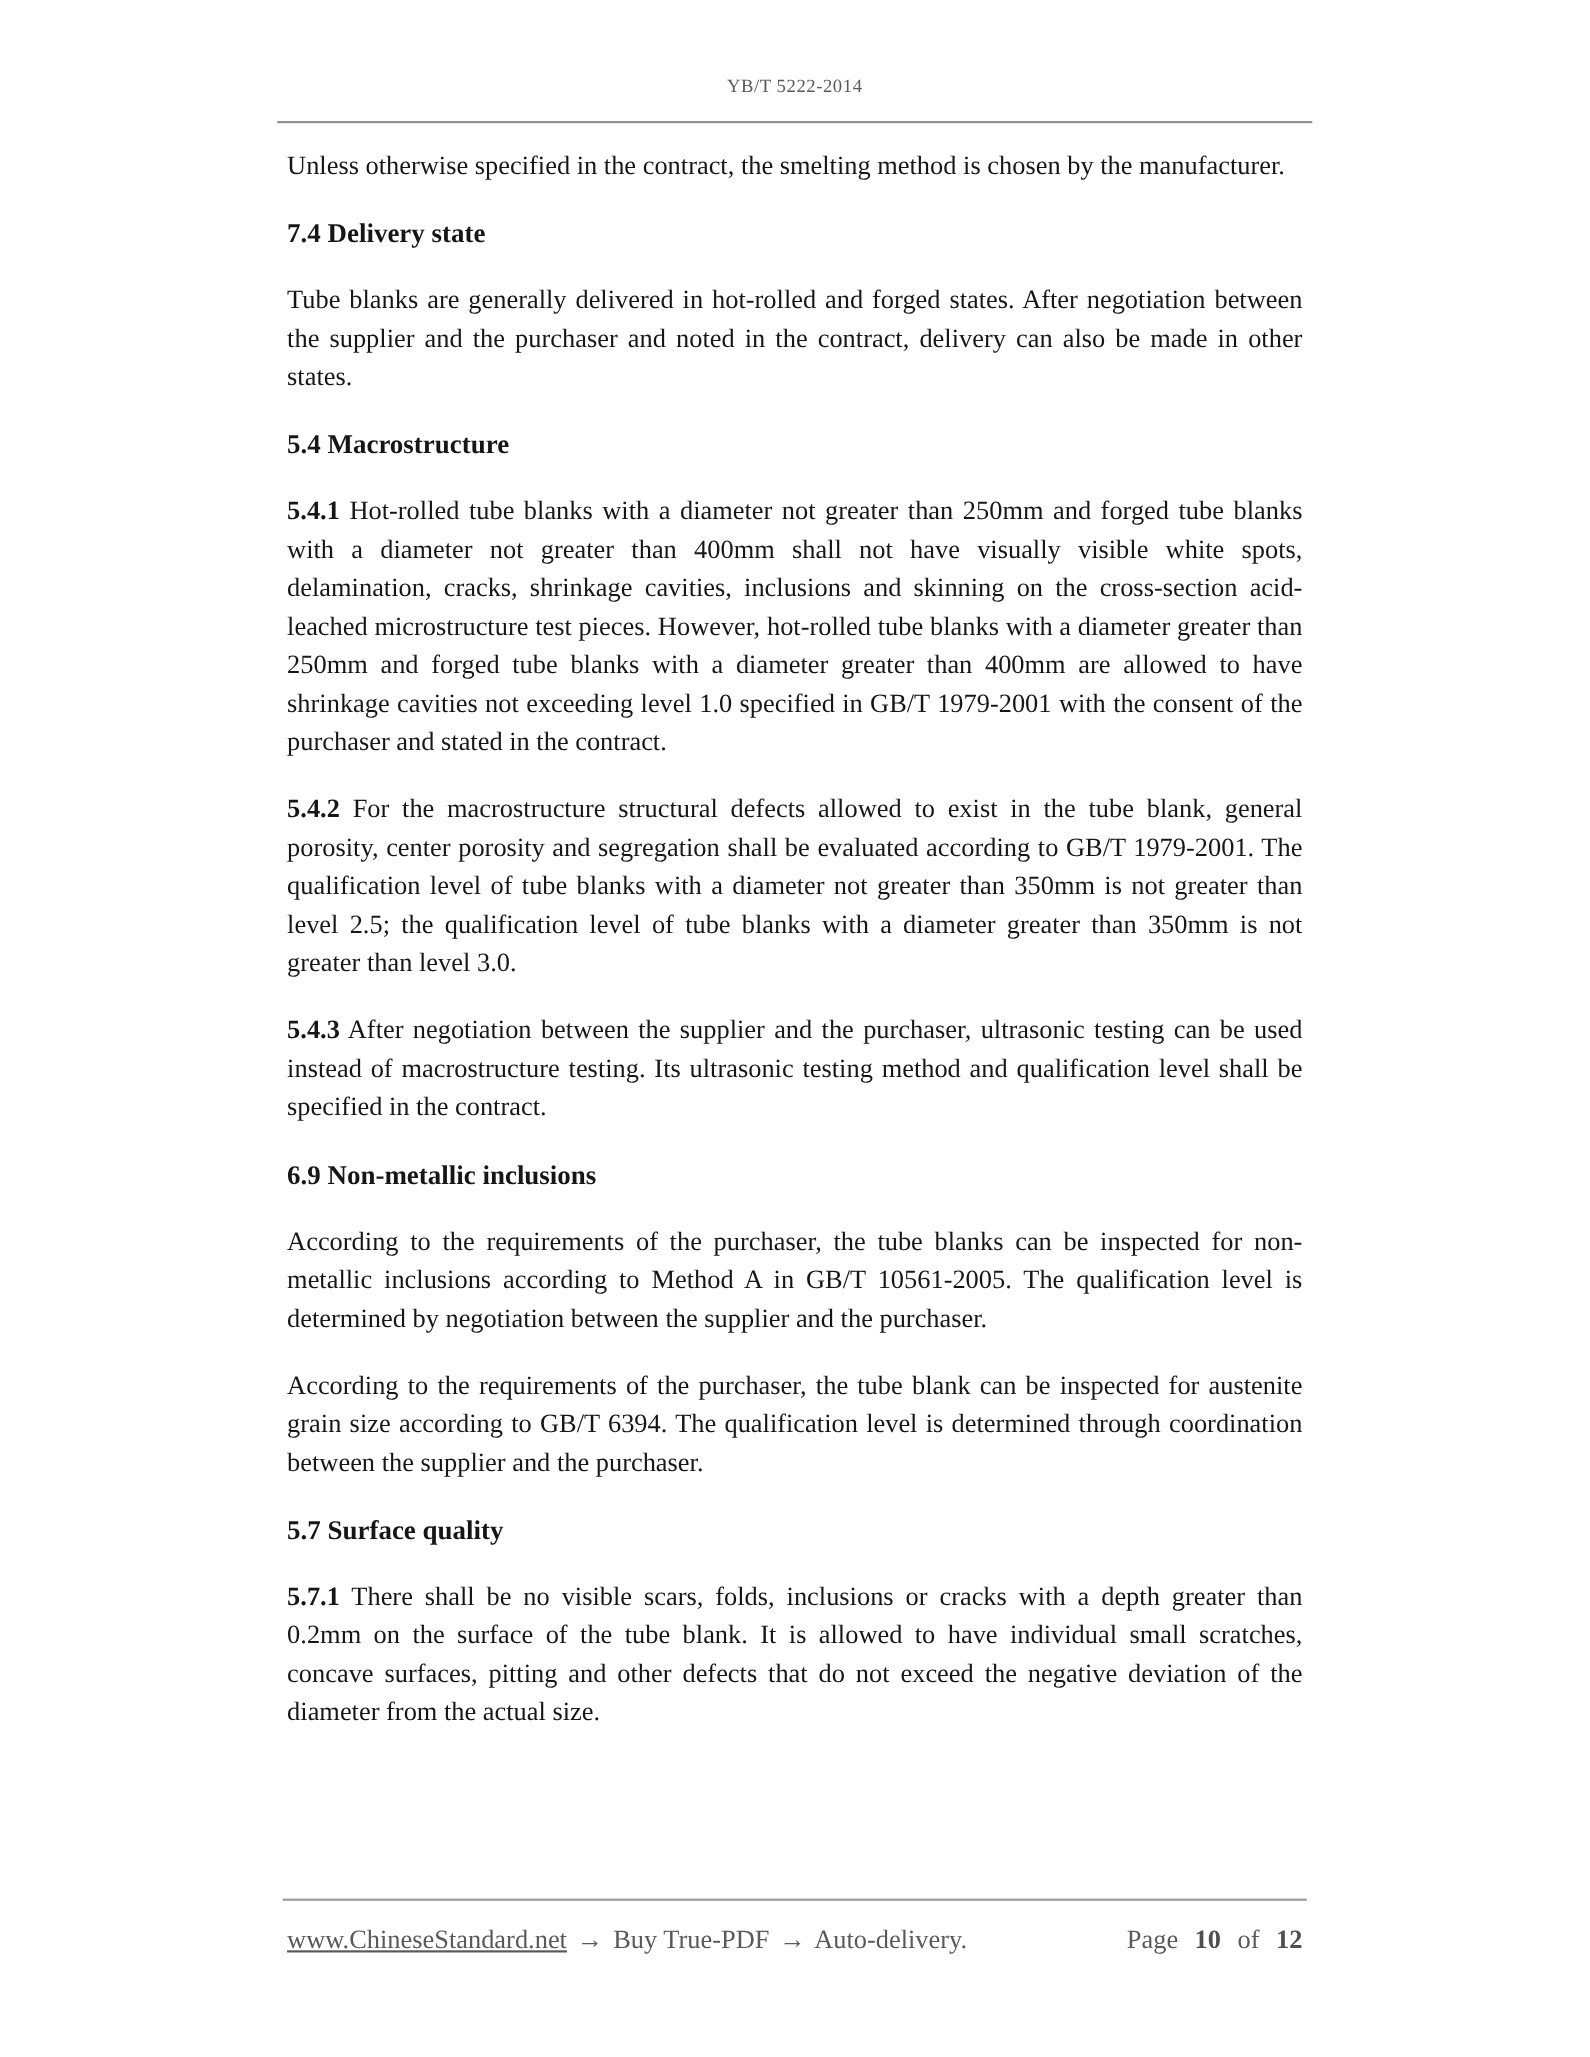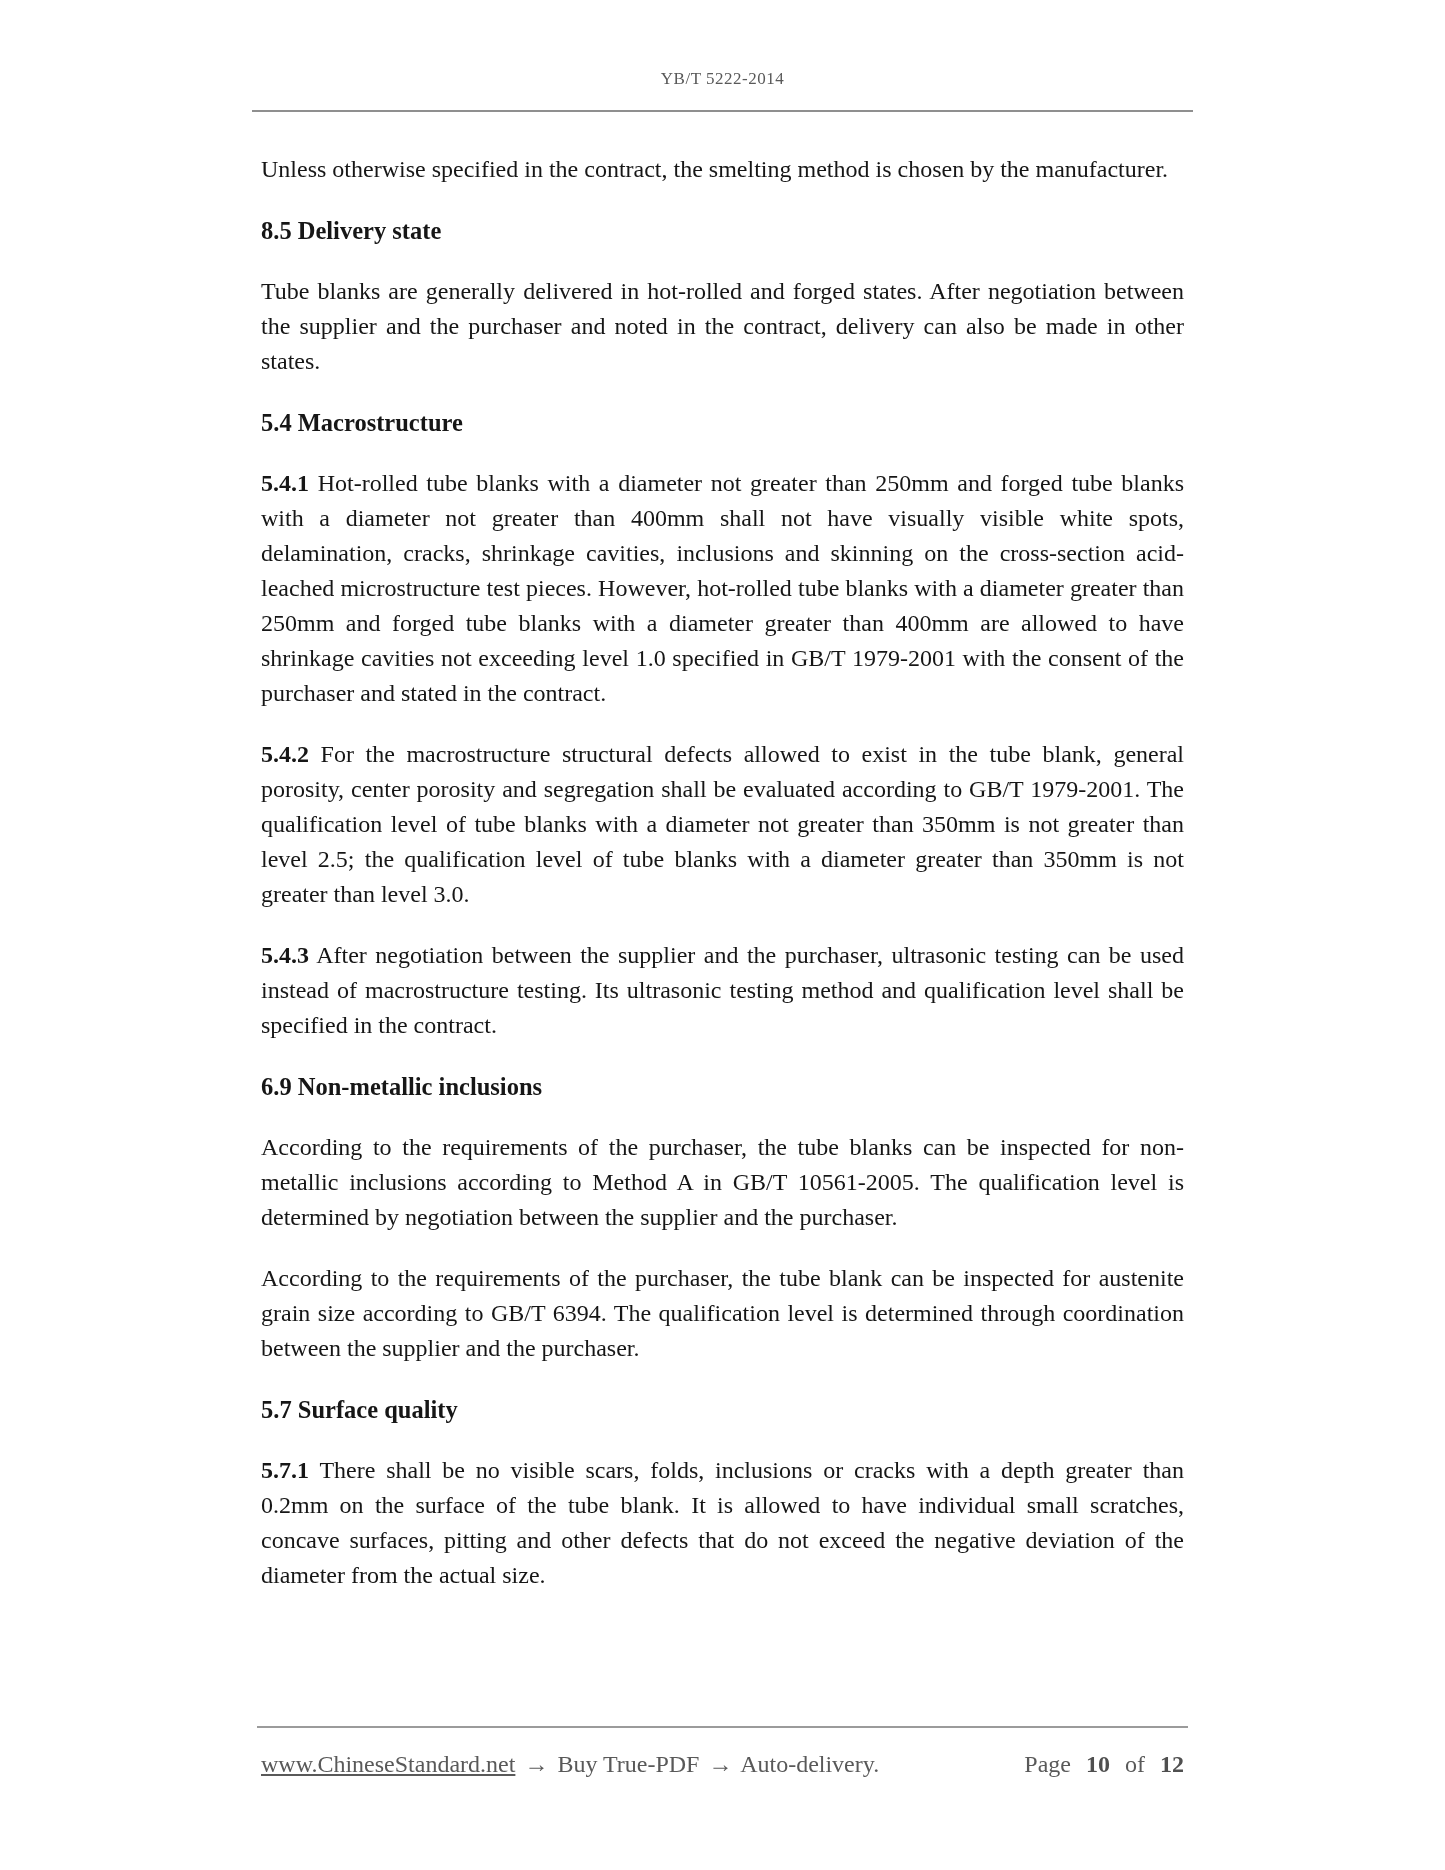--- a/index.html
+++ b/index.html
@@ -24,21 +24,21 @@
     height: 0;
     border-top: 2px solid #8f8f8f;
     margin: 16px 252px 0 252px;
   }
   .doc-body {
     margin: 0 261px;
     font-size: 24px;
     line-height: 35px;
   }
   .doc-body > * { margin: 26px 0 0 0; }
-  .doc-body > :first-child { margin-top: 40px; }
+  .doc-body > :first-child { margin-top: 22px; }
   .para { text-align: justify; }
   .h { font-weight: bold; font-size: 24.5px; }
   .pnum { font-weight: bold; }
   .doc-footer { position: absolute; left: 0; right: 0; top: 1726px; }
   .footer-rule {
     height: 0;
     border-top: 2px solid #9b9b9b;
     margin: 0 257px;
   }
   .footer-row {
@@ -65,21 +65,21 @@
 <div class="page">
 
   <div class="doc-header">
     <div class="doc-number">YB/T 5222-2014</div>
     <div class="rule"></div>
   </div>
 
   <div class="doc-body">
     <p class="para">Unless otherwise specified in the contract, the smelting method is chosen by the manufacturer.</p>
 
-    <div class="h">8.5 Delivery state</div>
+    <div class="h">7.4 Delivery state</div>
     <p class="para">Tube blanks are generally delivered in hot-rolled and forged states. After negotiation between the supplier and the purchaser and noted in the contract, delivery can also be made in other states.</p>
 
     <div class="h">5.4 Macrostructure</div>
     <p class="para"><span class="pnum">5.4.1</span> <span>Hot-rolled tube blanks with a diameter not greater than 250mm and forged tube blanks with a diameter not greater than 400mm shall not have visually visible white spots, delamination, cracks, shrinkage cavities, inclusions and skinning on the cross-section acid-leached microstructure test pieces. However, hot-rolled tube blanks with a diameter greater than 250mm and forged tube blanks with a diameter greater than 400mm are allowed to have shrinkage cavities not exceeding level 1.0 specified in GB/T 1979-2001 with the consent of the purchaser and stated in the contract.</span></p>
     <p class="para"><span class="pnum">5.4.2</span> <span>For the macrostructure structural defects allowed to exist in the tube blank, general porosity, center porosity and segregation shall be evaluated according to GB/T 1979-2001. The qualification level of tube blanks with a diameter not greater than 350mm is not greater than level 2.5; the qualification level of tube blanks with a diameter greater than 350mm is not greater than level 3.0.</span></p>
     <p class="para"><span class="pnum">5.4.3</span> <span>After negotiation between the supplier and the purchaser, ultrasonic testing can be used instead of macrostructure testing. Its ultrasonic testing method and qualification level shall be specified in the contract.</span></p>
 
     <div class="h">6.9 Non-metallic inclusions</div>
     <p class="para">According to the requirements of the purchaser, the tube blanks can be inspected for non-metallic inclusions according to Method A in GB/T 10561-2005. The qualification level is determined by negotiation between the supplier and the purchaser.</p>
 

